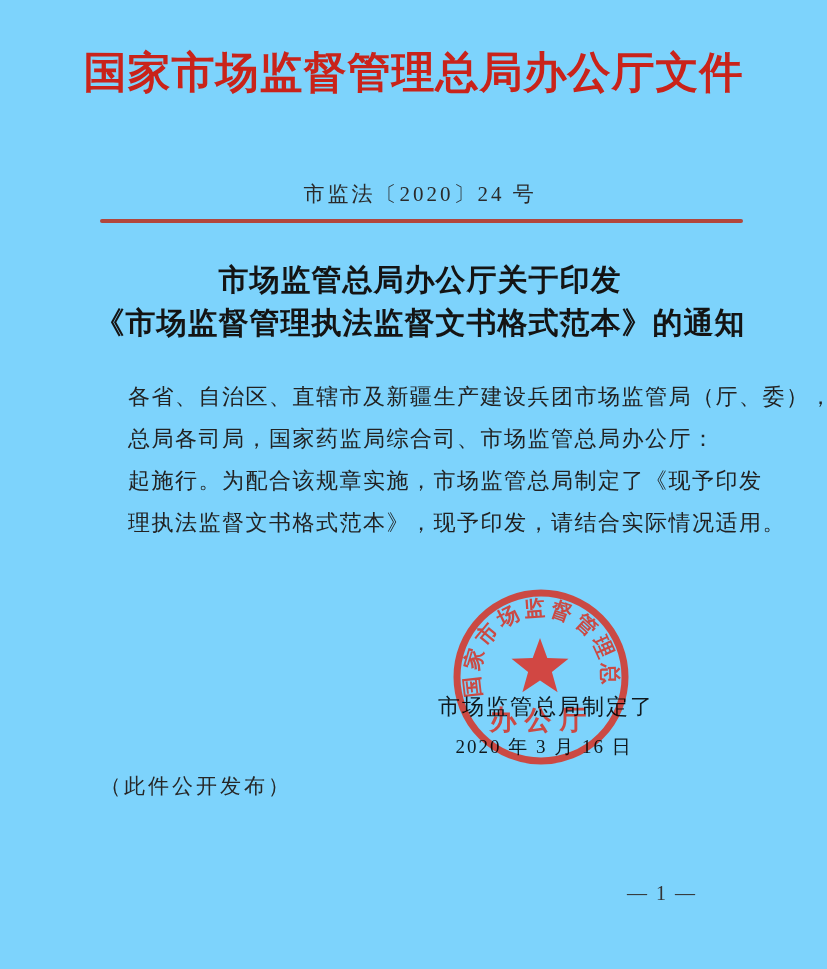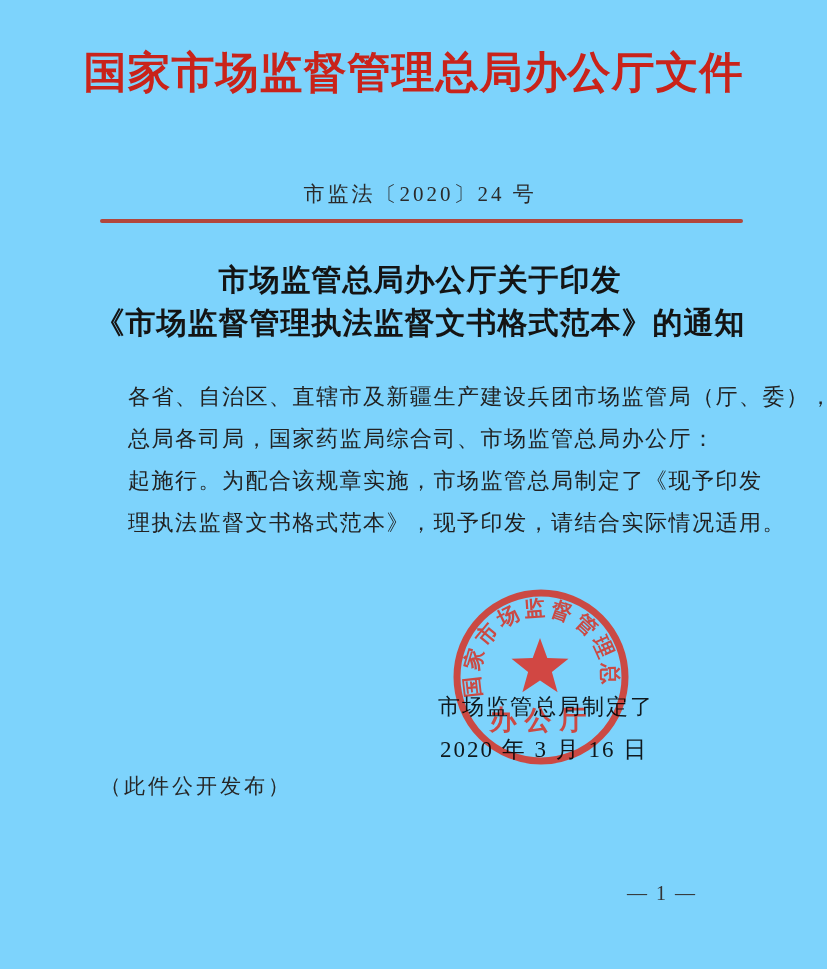--- a/index.html
+++ b/index.html
@@ -75,21 +75,21 @@
     font-size: 22px;
     letter-spacing: 2px;
     color: #1d1d1d;
     z-index: 2;
     mix-blend-mode: multiply;
   }
   .sign-date {
     position: absolute;
     top: 734px; left: 428px; width: 232px;
     text-align: center;
-    font-size: 23px;
+    font-size: 19px;
     letter-spacing: 2px;
     color: #1d1d1d;
     z-index: 2;
     mix-blend-mode: multiply;
   }
   .publish-note {
     position: absolute;
     top: 772px; left: 100px;
     font-size: 21px;
     letter-spacing: 3px;

